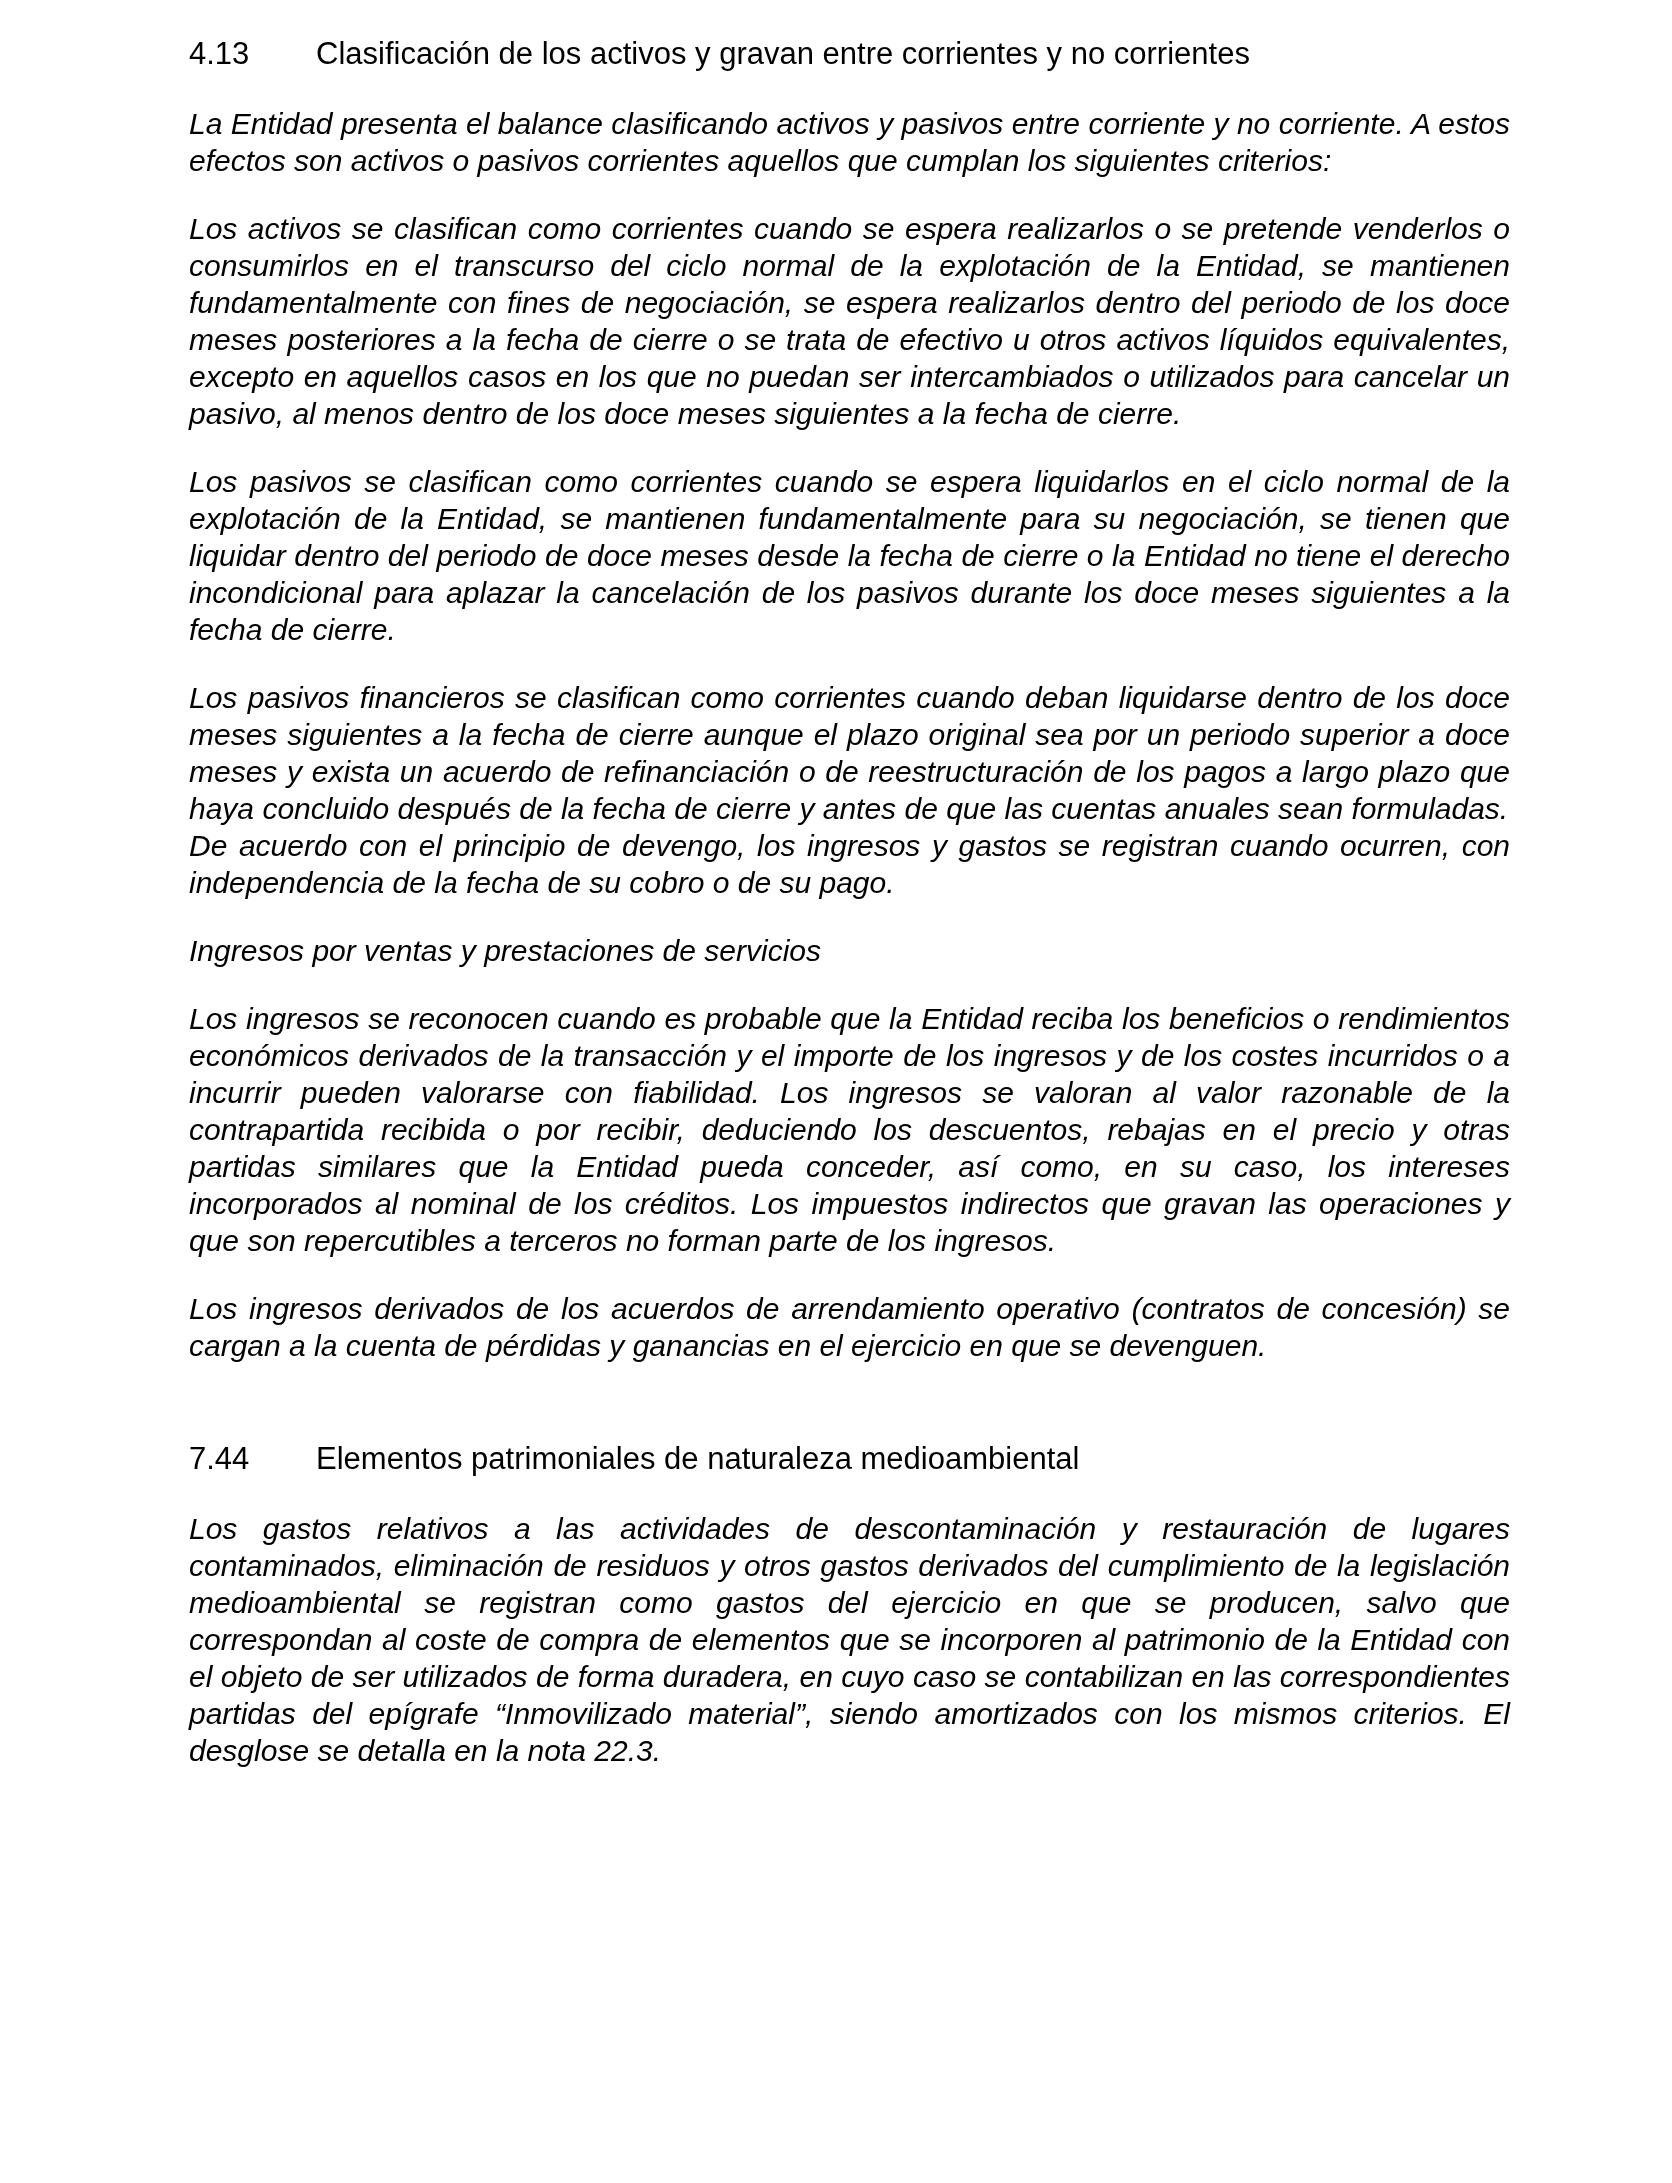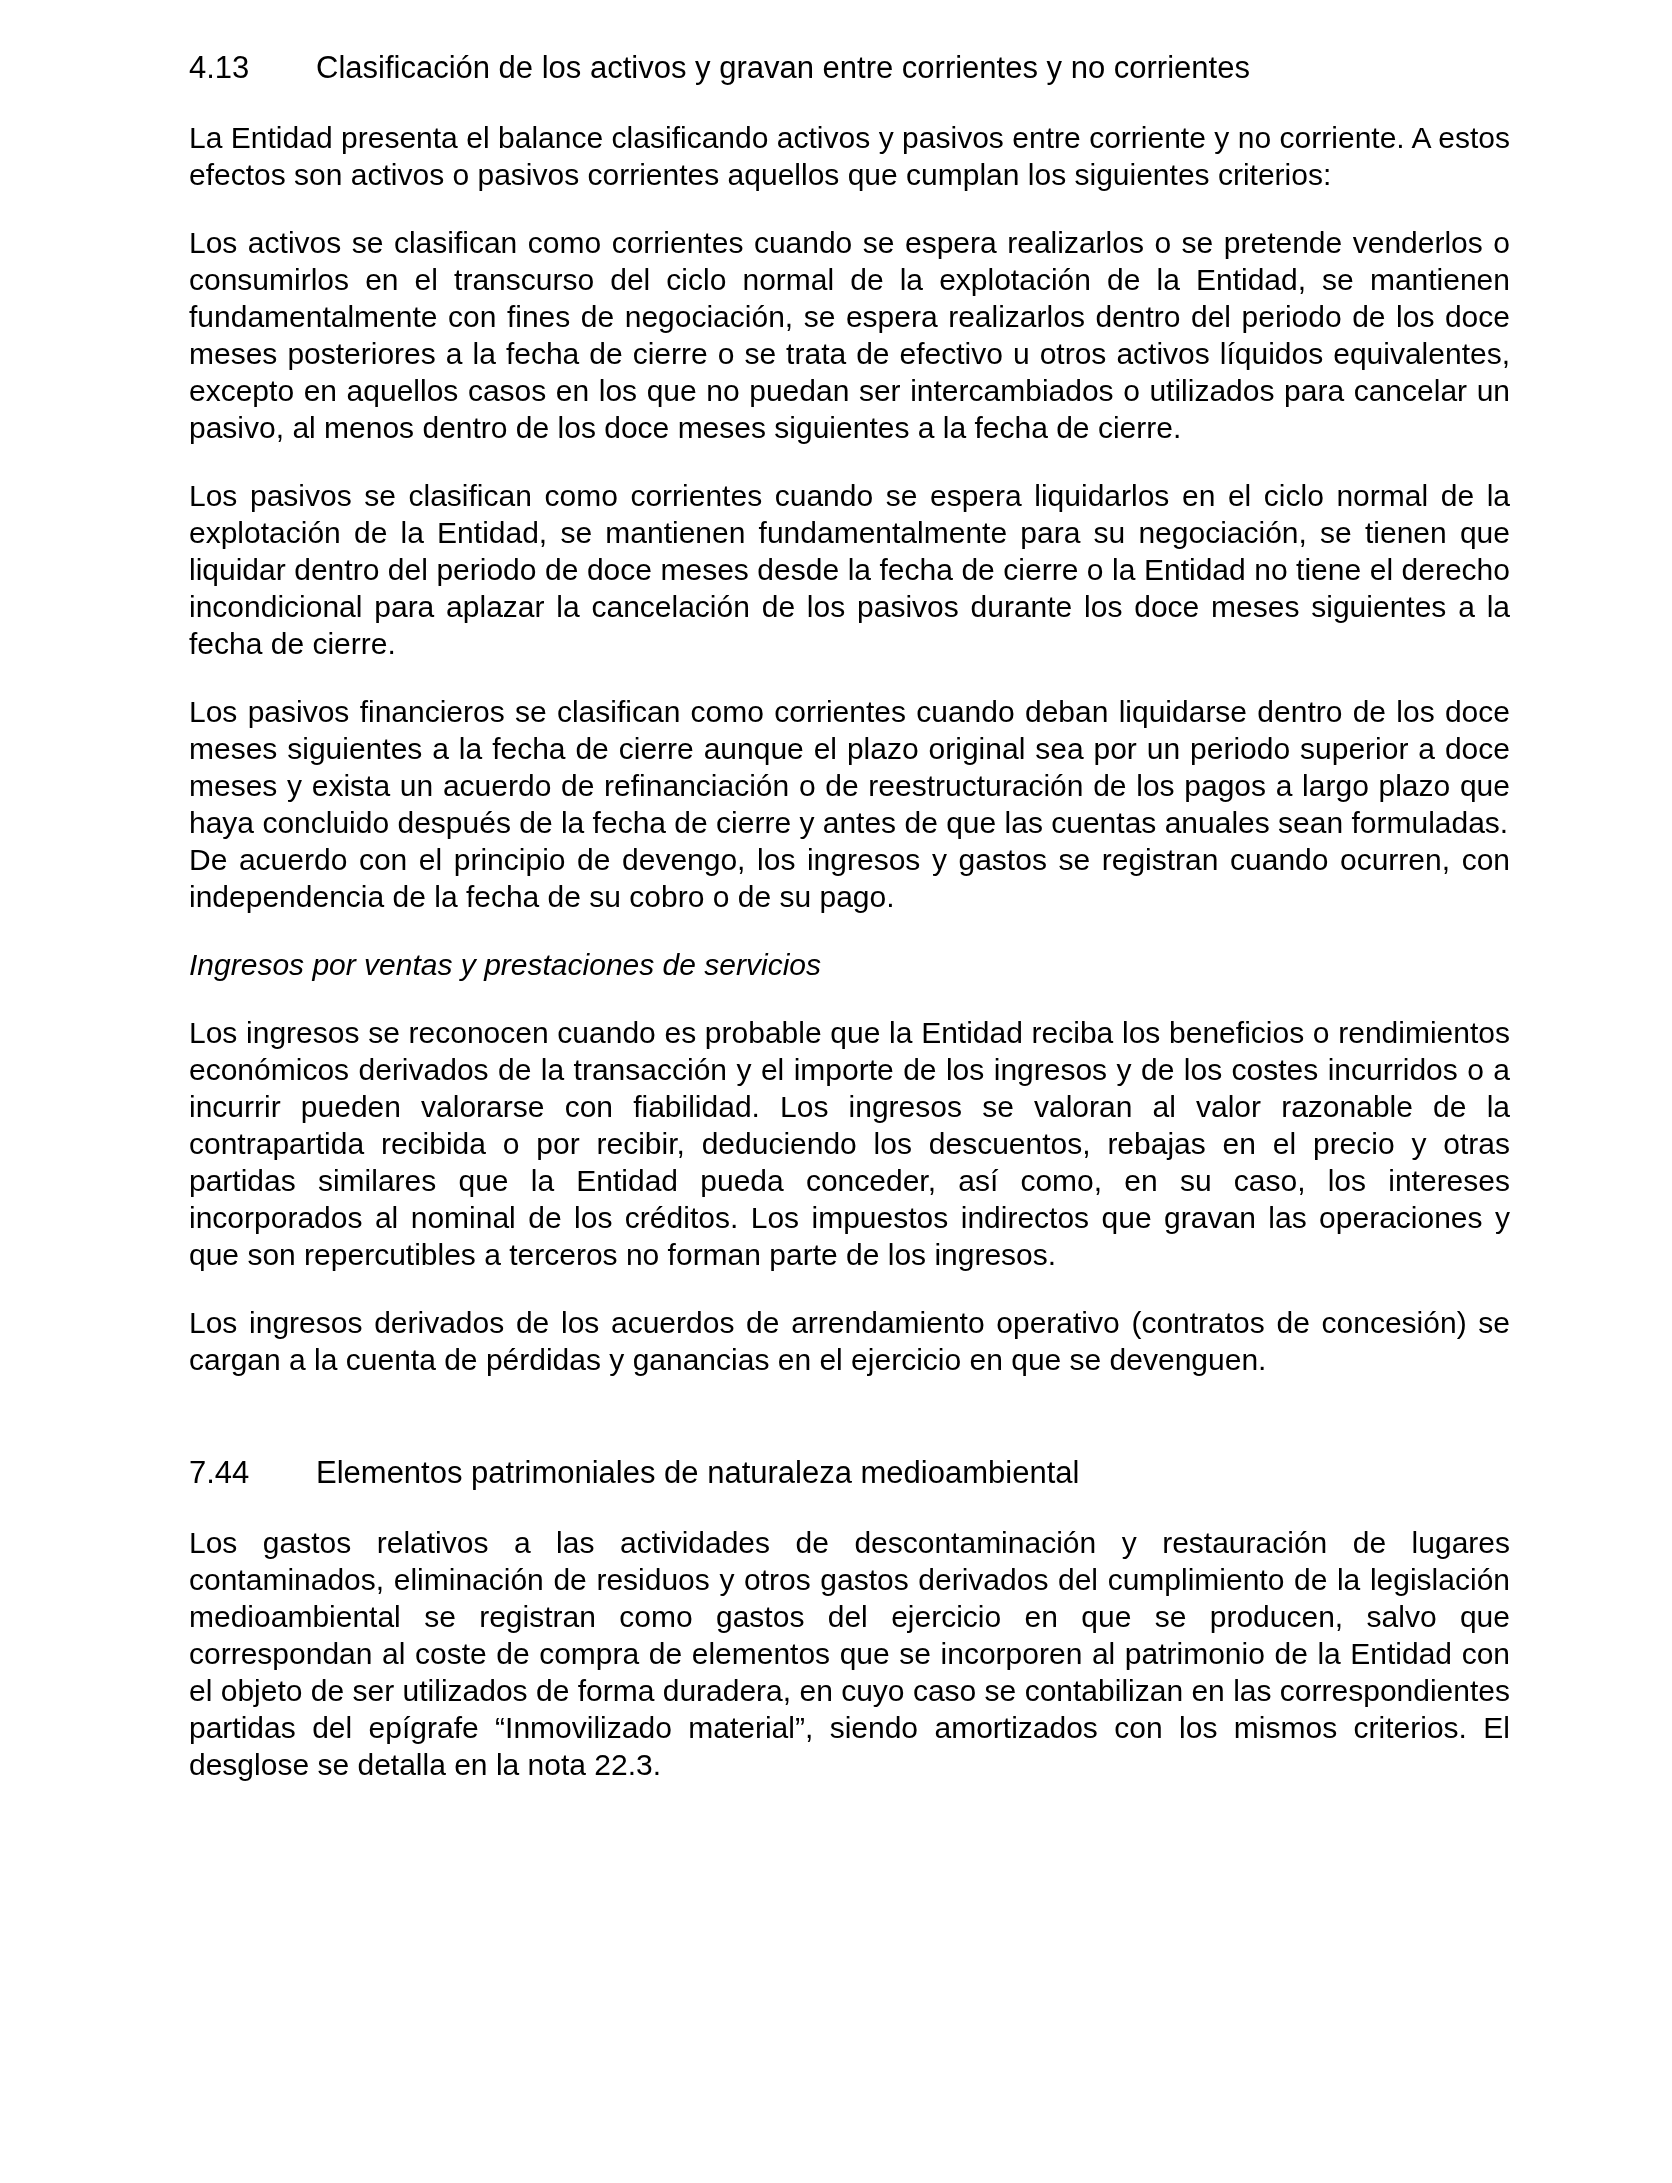--- a/index.html
+++ b/index.html
@@ -10,21 +10,21 @@
 
   .page {
     position: relative;
     width: 1672px;
     min-height: 2183px;
     background: #ffffff;
     color: #000000;
     font-family: "Liberation Sans", sans-serif;
     font-size: 30px;
     line-height: 37px;
-    padding: 49px 162px 55px 189px;
+    padding: 35px 162px 55px 189px;
   }
 
   .section-heading {
     display: flex;
     font-size: 31px;
     font-weight: 400;
     margin: 0 0 33px 0;
   }
 
   .section-heading .num {
@@ -36,20 +36,21 @@
     flex: 1;
   }
 
   .section + .section .section-heading {
     margin-top: 76px;
   }
 
   p.body-par {
     text-align: justify;
     margin: 0 0 31px 0;
+    font-style: italic;
   }
 
   p.body-par:last-child {
     margin-bottom: 0;
   }
 
   p.sub-italic {
     font-style: italic;
     text-align: left;
     margin: 0 0 31px 0;

